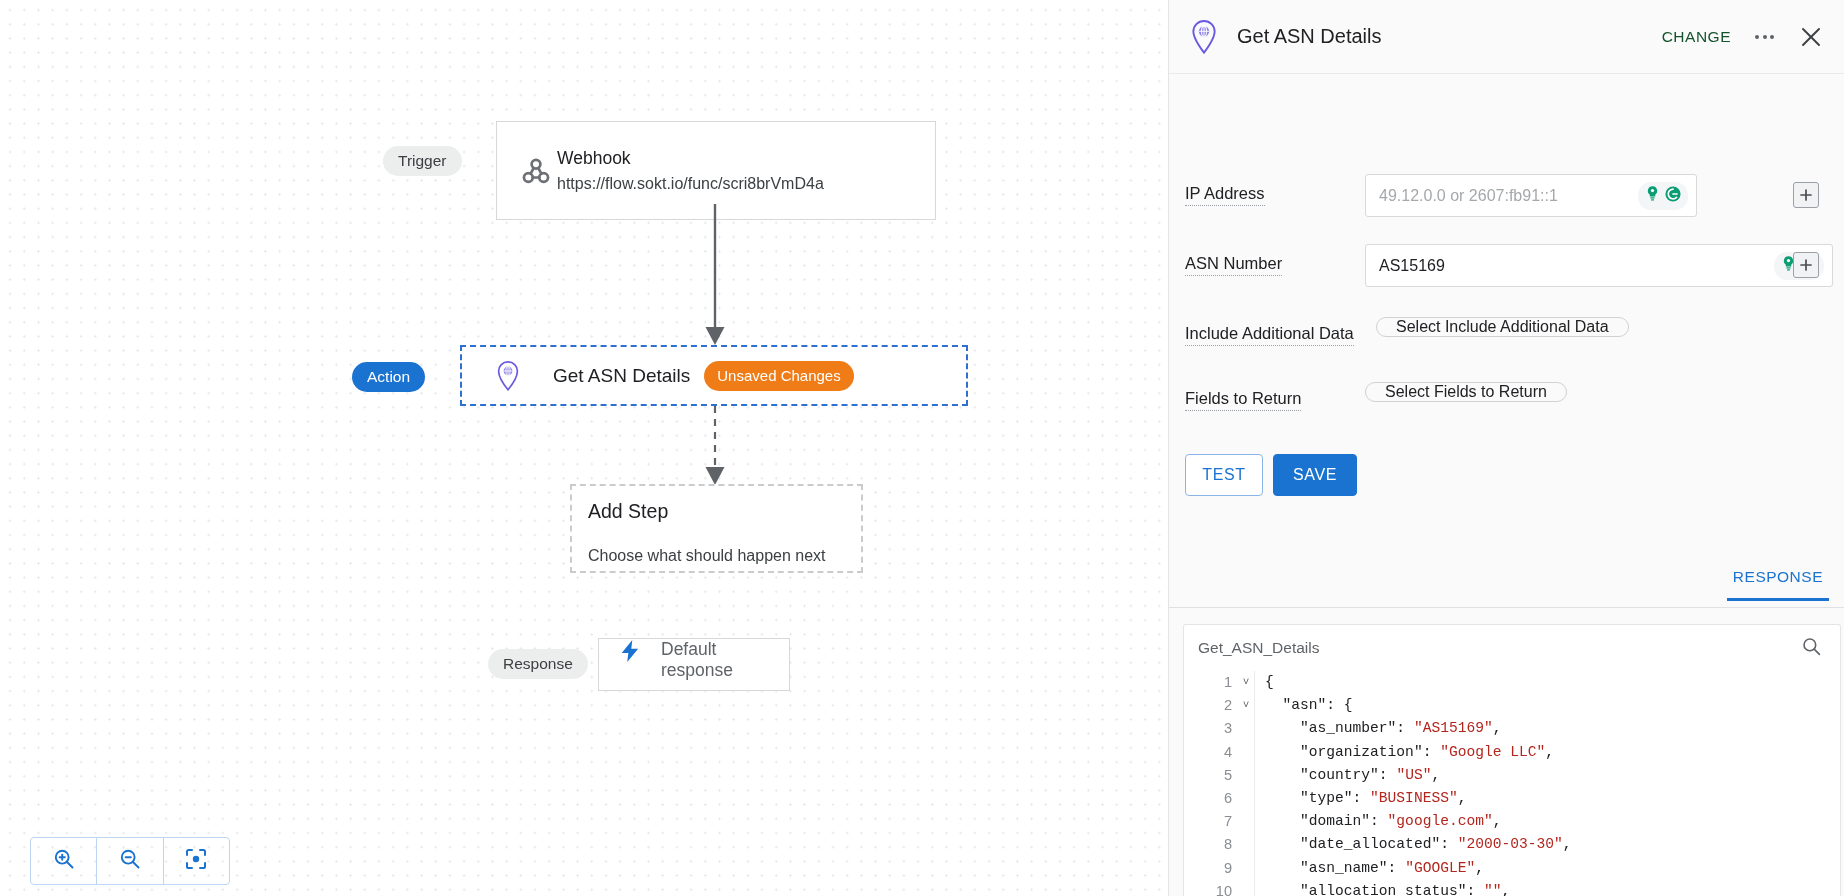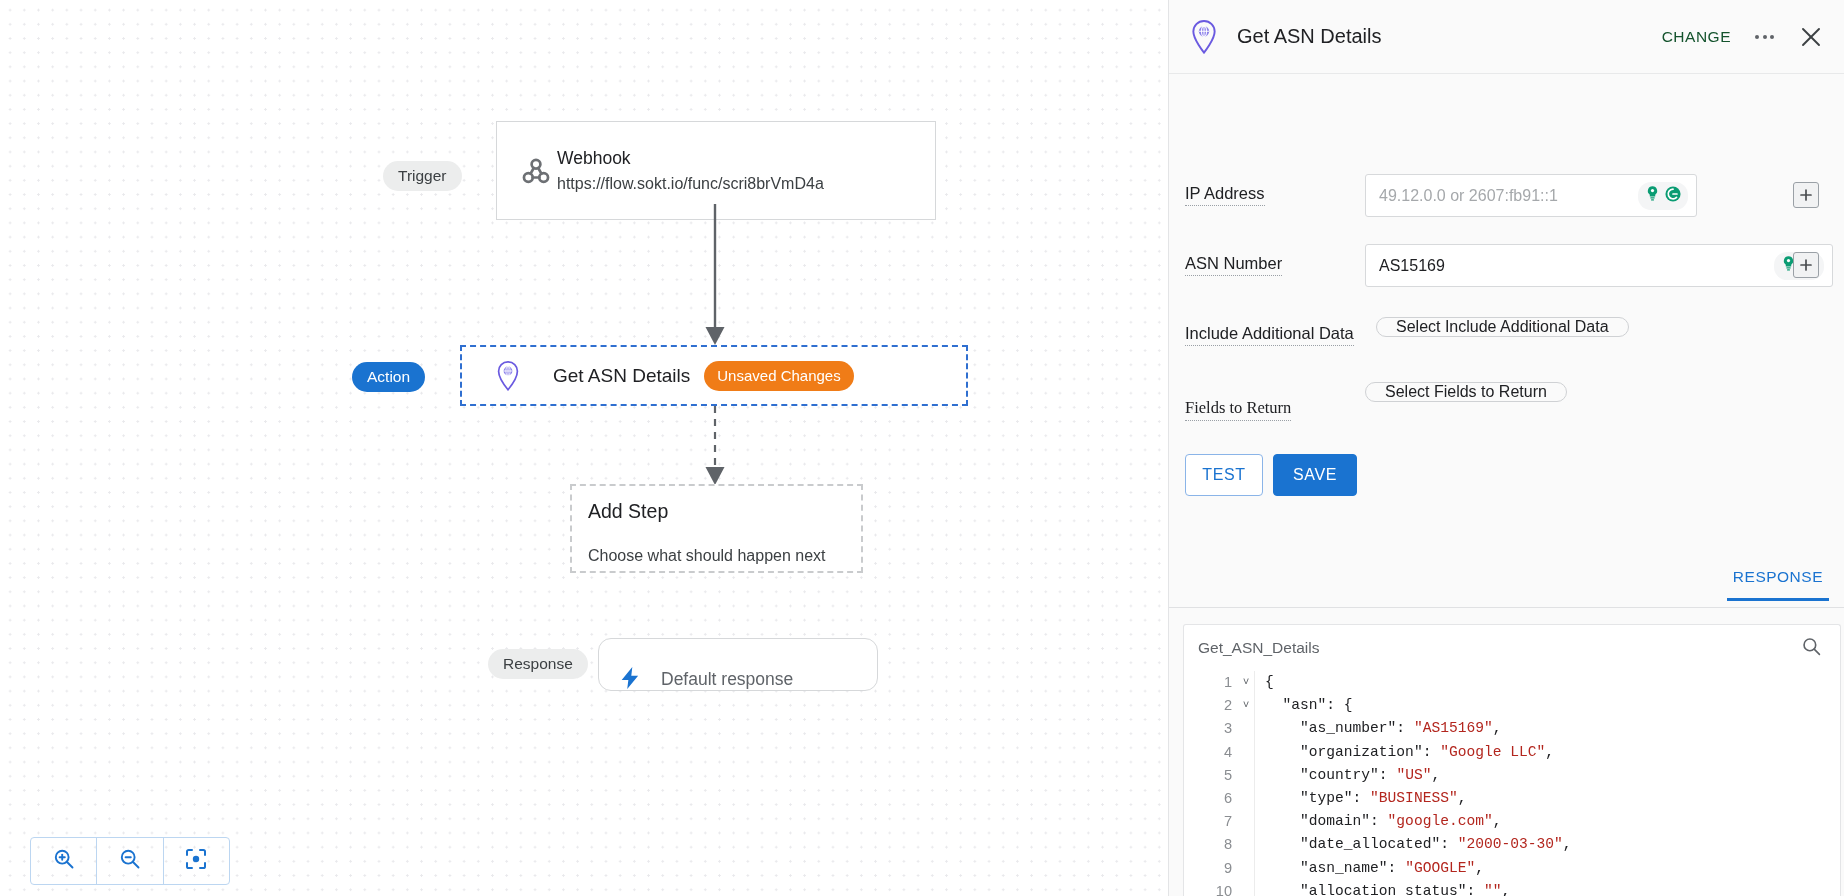--- a/index.html
+++ b/index.html
@@ -66,22 +66,22 @@
   
   #addstep-node {
     left: 570px; top: 484px; width: 293px; height: 89px;
     padding: 14px 0 0 16px;
   }
   .addstep-title { font-size: 19.5px; color: #202124; }
   .addstep-sub { font-size: 16px; color: #3c4043; margin-top: 24px; }
 
   
   #response-node {
-    left: 598px; top: 638px; width: 280px; height: 53px;
-    display: flex; align-items: flex-end; border-radius: 13px;
+    left: 598px; top: 638px; width: 192px; height: 53px;
+    display: flex; align-items: flex-start;
   }
   #bolt-icon { margin-left: 20px; width: 22px; height: 24px; }
   .resp-title { margin-left: 20px; font-size: 17.5px; color: #5f6368; }
 
   
   .conn { position: absolute; }
   .conn svg { display: block; }
 
   
   #zoom-toolbar {
@@ -210,21 +210,21 @@
               border-left: 1px solid #ececec; flex: 1; height: 23.2px; line-height: 23.2px; }
   .str { color: #b3261e; }
 </style>
 </head>
 <body>
 
 <div id="app">
 
   <div id="canvas">
 
-    <div class="badge-pill badge-grey" style="left:383px; top:161px;">Trigger</div>
+    <div class="badge-pill badge-grey" style="left:383px; top:146px;">Trigger</div>
 
     <div id="webhook-node" class="node node-solid">
       <span id="webhook-icon">
         <svg viewBox="0 0 24 24" width="34" height="34" fill="none" stroke="#6d7074" stroke-width="1.9" stroke-linecap="round" stroke-linejoin="round">
           <circle cx="12" cy="7.2" r="3.1"></circle>
           <circle cx="6.6" cy="16.6" r="3.1"></circle>
           <circle cx="17.4" cy="16.6" r="3.1"></circle>
           <path d="M10.4 9.9 L8.2 13.8"></path>
           <path d="M13.6 9.9 L15.8 13.8"></path>
           <path d="M9.7 16.6 L14.3 16.6"></path>
@@ -401,21 +401,21 @@
           <line x1="7" y1="2" x2="7" y2="12"></line>
             <line x1="2" y1="7" x2="12" y2="7"></line>
         </svg>
       </div>
 
       <div class="f-label-wrap" style="top:250px;">
         <span class="f-label">Include Additional Data</span>
       </div>
       <div class="pill-select" style="left:207px; top:243px;">Select Include Additional Data</div>
 
-      <div class="f-label-wrap" style="top:324px;font-family:Liberation Serif, serif;">
+      <div class="f-label-wrap" style="top:315px;">
         <span class="f-label">Fields to Return</span>
       </div>
       <div class="pill-select" style="left:196px; top:308px;">Select Fields to Return</div>
 
       <div class="btn" id="test-btn">TEST</div>
       <div class="btn" id="save-btn">SAVE</div>
 
       <div id="resp-tabbar">
         <div id="resp-tab">RESPONSE</div>
       </div>

